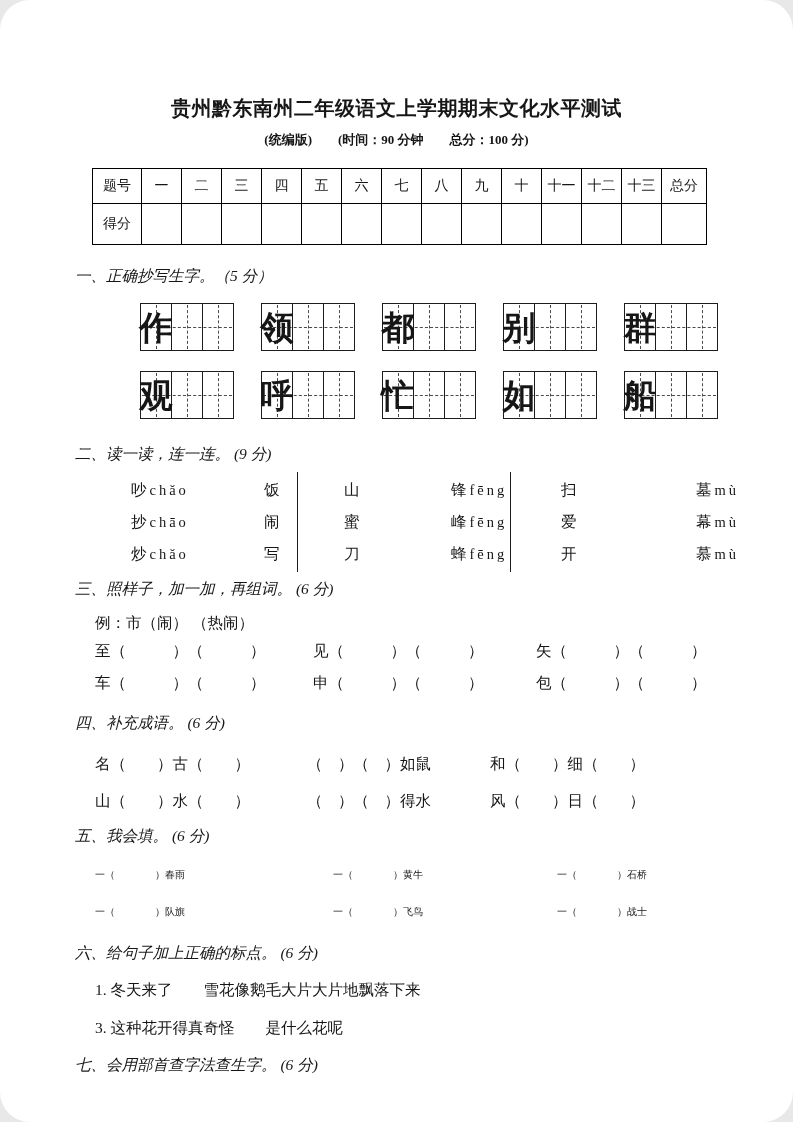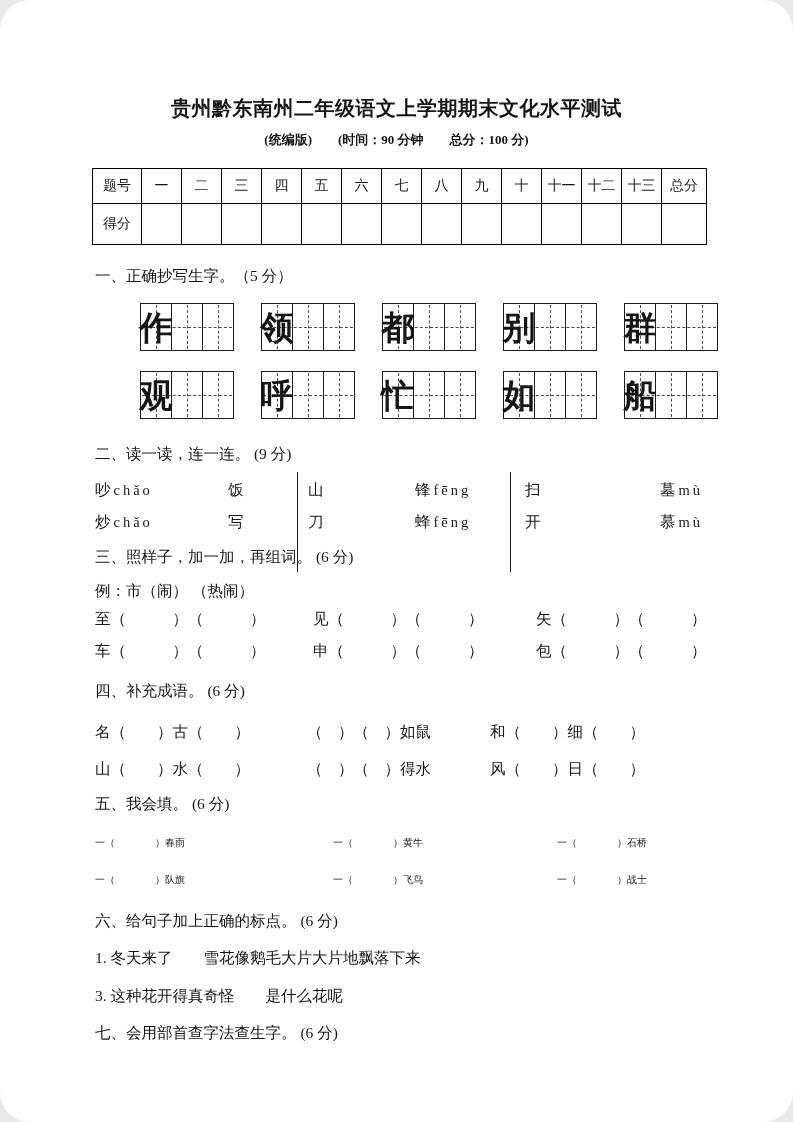--- a/index.html
+++ b/index.html
@@ -15,38 +15,38 @@
   }
   .subtitle{margin-top:9px;text-align:center;font-weight:bold;font-size:13px;}
   
   table.score{border-collapse:collapse;table-layout:fixed;width:615px;margin:19px 0 0 92px;}
   table.score td{border:1px solid #000;text-align:center;font-size:14px;padding:0;overflow:hidden;}
   table.score tr.hdr td{height:34px;margin-top:40px;}
   table.score tr.blank td{height:40px;}
   td.colfirst{width:48px;}
   td.collast{width:44px;}
   
-  .sec-heading{font-size:15.5px;margin-left:95px;}
+  .sec-heading{font-size:15.5px;margin-left:75px;font-style:italic;}
   #s1-heading{margin-top:21px;}
   
   .hanzi-row{display:flex;gap:27px;margin-left:140px;}
   #hanzi-row1{margin-top:16px;}
   #hanzi-row2{margin-top:20px;}
   .hanzi-box{width:92px;height:46px;border:1.5px solid #1c1c1c;display:flex;position:relative;box-sizing:content-box;background:#fff;}
   .hanzi-box::after{content:"";position:absolute;left:1px;right:1px;top:50%;border-top:1px dashed #4a4a4a;z-index:1;}
   .hcell{flex:1 1 0;position:relative;border-right:1px solid #1c1c1c;}
   .hcell:last-child{border-right:none;}
   .hcell::before{content:"";position:absolute;top:1px;bottom:1px;left:50%;border-left:1px dashed #4a4a4a;z-index:1;}
   .hchar{
     position:absolute;inset:0;display:flex;align-items:center;justify-content:center;
     font-family:"Liberation Sans","DejaVu Sans",sans-serif;font-weight:bold;font-size:33px;line-height:1;z-index:2;
   }
   
   #s2-heading{margin-top:25px;}
-  .s2-block{position:relative;margin-top:9px;font-size:15.5px;}
+  .s2-block{position:relative;margin-top:9px;font-size:15.5px;padding-left:36px;}
   .s2-row{display:flex;align-items:center;height:32px;padding-left:95px;}
   .s2-c1{width:133px;}.s2-c2{width:80px;}.s2-c3{width:107px;}.s2-c4{width:110px;}.s2-c5{width:135px;}
   .py{letter-spacing:3px;margin-left:3px;font-size:14.5px;}
   .s2-divider{position:absolute;top:-2px;height:100px;width:0;border-left:1.5px solid #1c1c1c;}
   #s2-divider1{left:297px;}
   #s2-divider2{left:510px;}
   
   #s3-heading{margin-top:9px;}
   .example{margin:13px 0 0 95px;font-size:15.5px;}
   .s3-row{display:flex;padding-left:95px;line-height:31px;font-size:15.5px;margin-top:1px;}
@@ -200,20 +200,28 @@
 
     <div class="s2-row">
       <span class="s2-c1"><span>吵</span><span class="py">chǎo</span></span>
       <span class="s2-c2">饭</span>
       <span class="s2-c3">山</span>
       <span class="s2-c4"><span>锋</span><span class="py">fēng</span></span>
       <span class="s2-c5">扫</span>
       <span class="s2-c6"><span>墓</span><span class="py">mù</span></span>
     </div>
 
+    <div class="s2-row">
+      <span class="s2-c1"><span>抄</span><span class="py">chāo</span></span>
+      <span class="s2-c2">闹</span>
+      <span class="s2-c3">蜜</span>
+      <span class="s2-c4"><span>峰</span><span class="py">fēng</span></span>
+      <span class="s2-c5">爱</span>
+      <span class="s2-c6"><span>幕</span><span class="py">mù</span></span>
+    </div>
 
     <div class="s2-row">
       <span class="s2-c1"><span>炒</span><span class="py">chǎo</span></span>
       <span class="s2-c2">写</span>
       <span class="s2-c3">刀</span>
       <span class="s2-c4"><span>蜂</span><span class="py">fēng</span></span>
       <span class="s2-c5">开</span>
       <span class="s2-c6"><span>慕</span><span class="py">mù</span></span>
     </div>
   </div>

